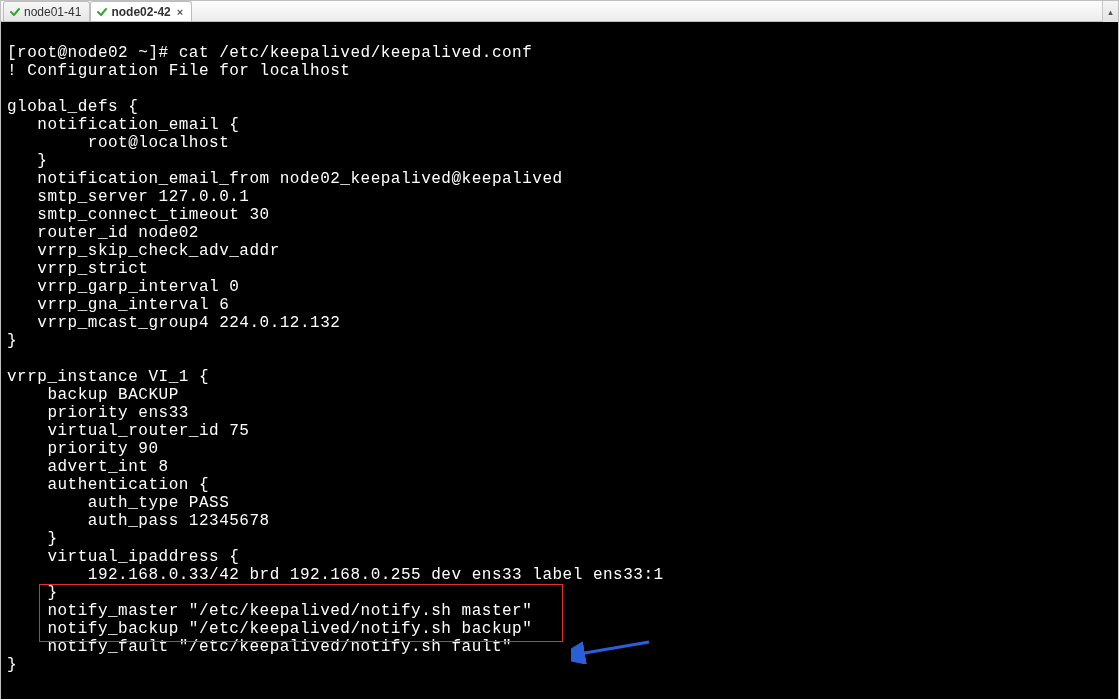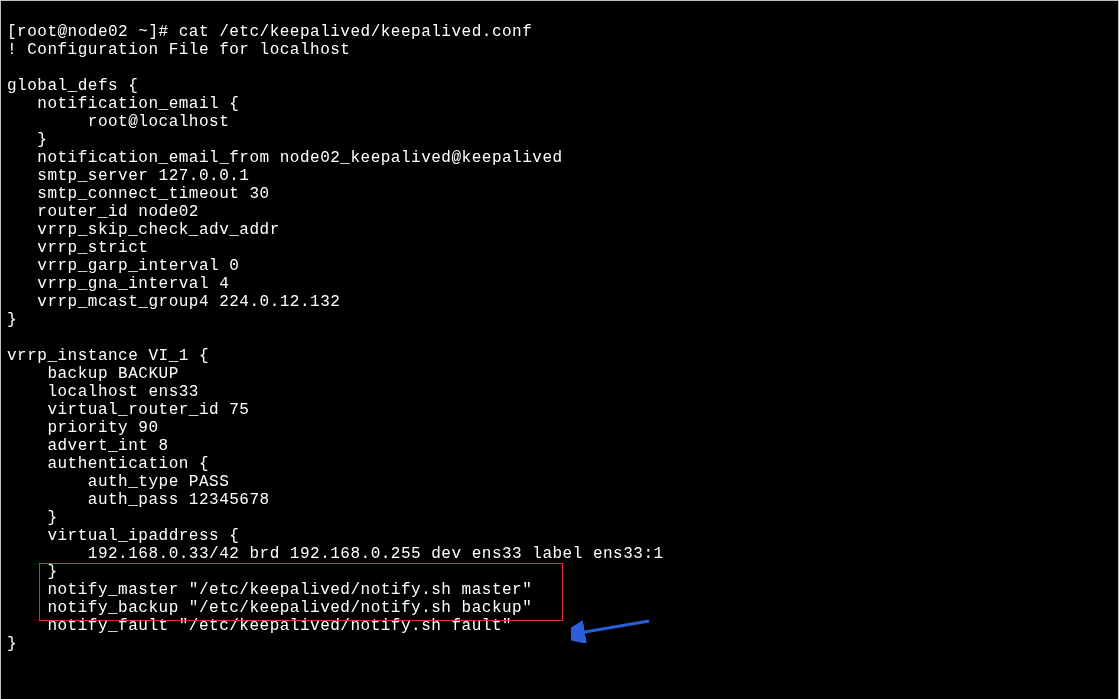--- a/index.html
+++ b/index.html
@@ -93,43 +93,65 @@
   .arrow {
     position: absolute;
     pointer-events: none;
   }
   .arrow svg { display: block; }
 </style>
 </head>
 <body>
 
 <div class="window">
+  <div class="tab-bar">
+    <div class="tab">
+      <span class="check-icon">
+        <svg width="10" height="10" viewBox="0 0 10 10">
+            <path d="M1 5 L4 8 L9 2" stroke="#2fa82f" stroke-width="2" fill="none" stroke-linecap="round" stroke-linejoin="round"></path>
+          </svg>
+      </span>
+      <span>node01-41</span>
+    </div>
+    <div class="tab active">
+      <span class="check-icon">
+        <svg width="10" height="10" viewBox="0 0 10 10">
+            <path d="M1 5 L4 8 L9 2" stroke="#2fa82f" stroke-width="2" fill="none" stroke-linecap="round" stroke-linejoin="round"></path>
+          </svg>
+      </span>
+      <span>node02-42</span>
+      <span class="close">×</span>
+    </div>
+    <div class="scroll-strip">
+      <span style="font-size:9px;color:#555;">▴</span>
+    </div>
+  </div>
 
   <div class="terminal">
 <span>[root@node02 ~]# cat /etc/keepalived/keepalived.conf</span>
 <span>! Configuration File for localhost</span>
 <span></span>
 <span>global_defs {</span>
 <span>   notification_email {</span>
 <span>        root@localhost</span>
 <span>   }</span>
 <span>   notification_email_from node02_keepalived@keepalived</span>
 <span>   smtp_server 127.0.0.1</span>
 <span>   smtp_connect_timeout 30</span>
 <span>   router_id node02</span>
 <span>   vrrp_skip_check_adv_addr</span>
 <span>   vrrp_strict</span>
 <span>   vrrp_garp_interval 0</span>
-<span>   vrrp_gna_interval 4</span>
+<span>   vrrp_gna_interval 6</span>
 <span>   vrrp_mcast_group4 224.0.12.132</span>
 <span>}</span>
 <span></span>
 <span>vrrp_instance VI_1 {</span>
 <span>    backup BACKUP</span>
-<span>    localhost ens33</span>
+<span>    priority ens33</span>
 <span>    virtual_router_id 75</span>
 <span>    priority 90</span>
 <span>    advert_int 8</span>
 <span>    authentication {</span>
 <span>        auth_type PASS</span>
 <span>        auth_pass 12345678</span>
 <span>    }</span>
 <span>    virtual_ipaddress {</span>
 <span>        192.168.0.33/42 brd 192.168.0.255 dev ens33 label ens33:1</span>
 <span>    }</span>

